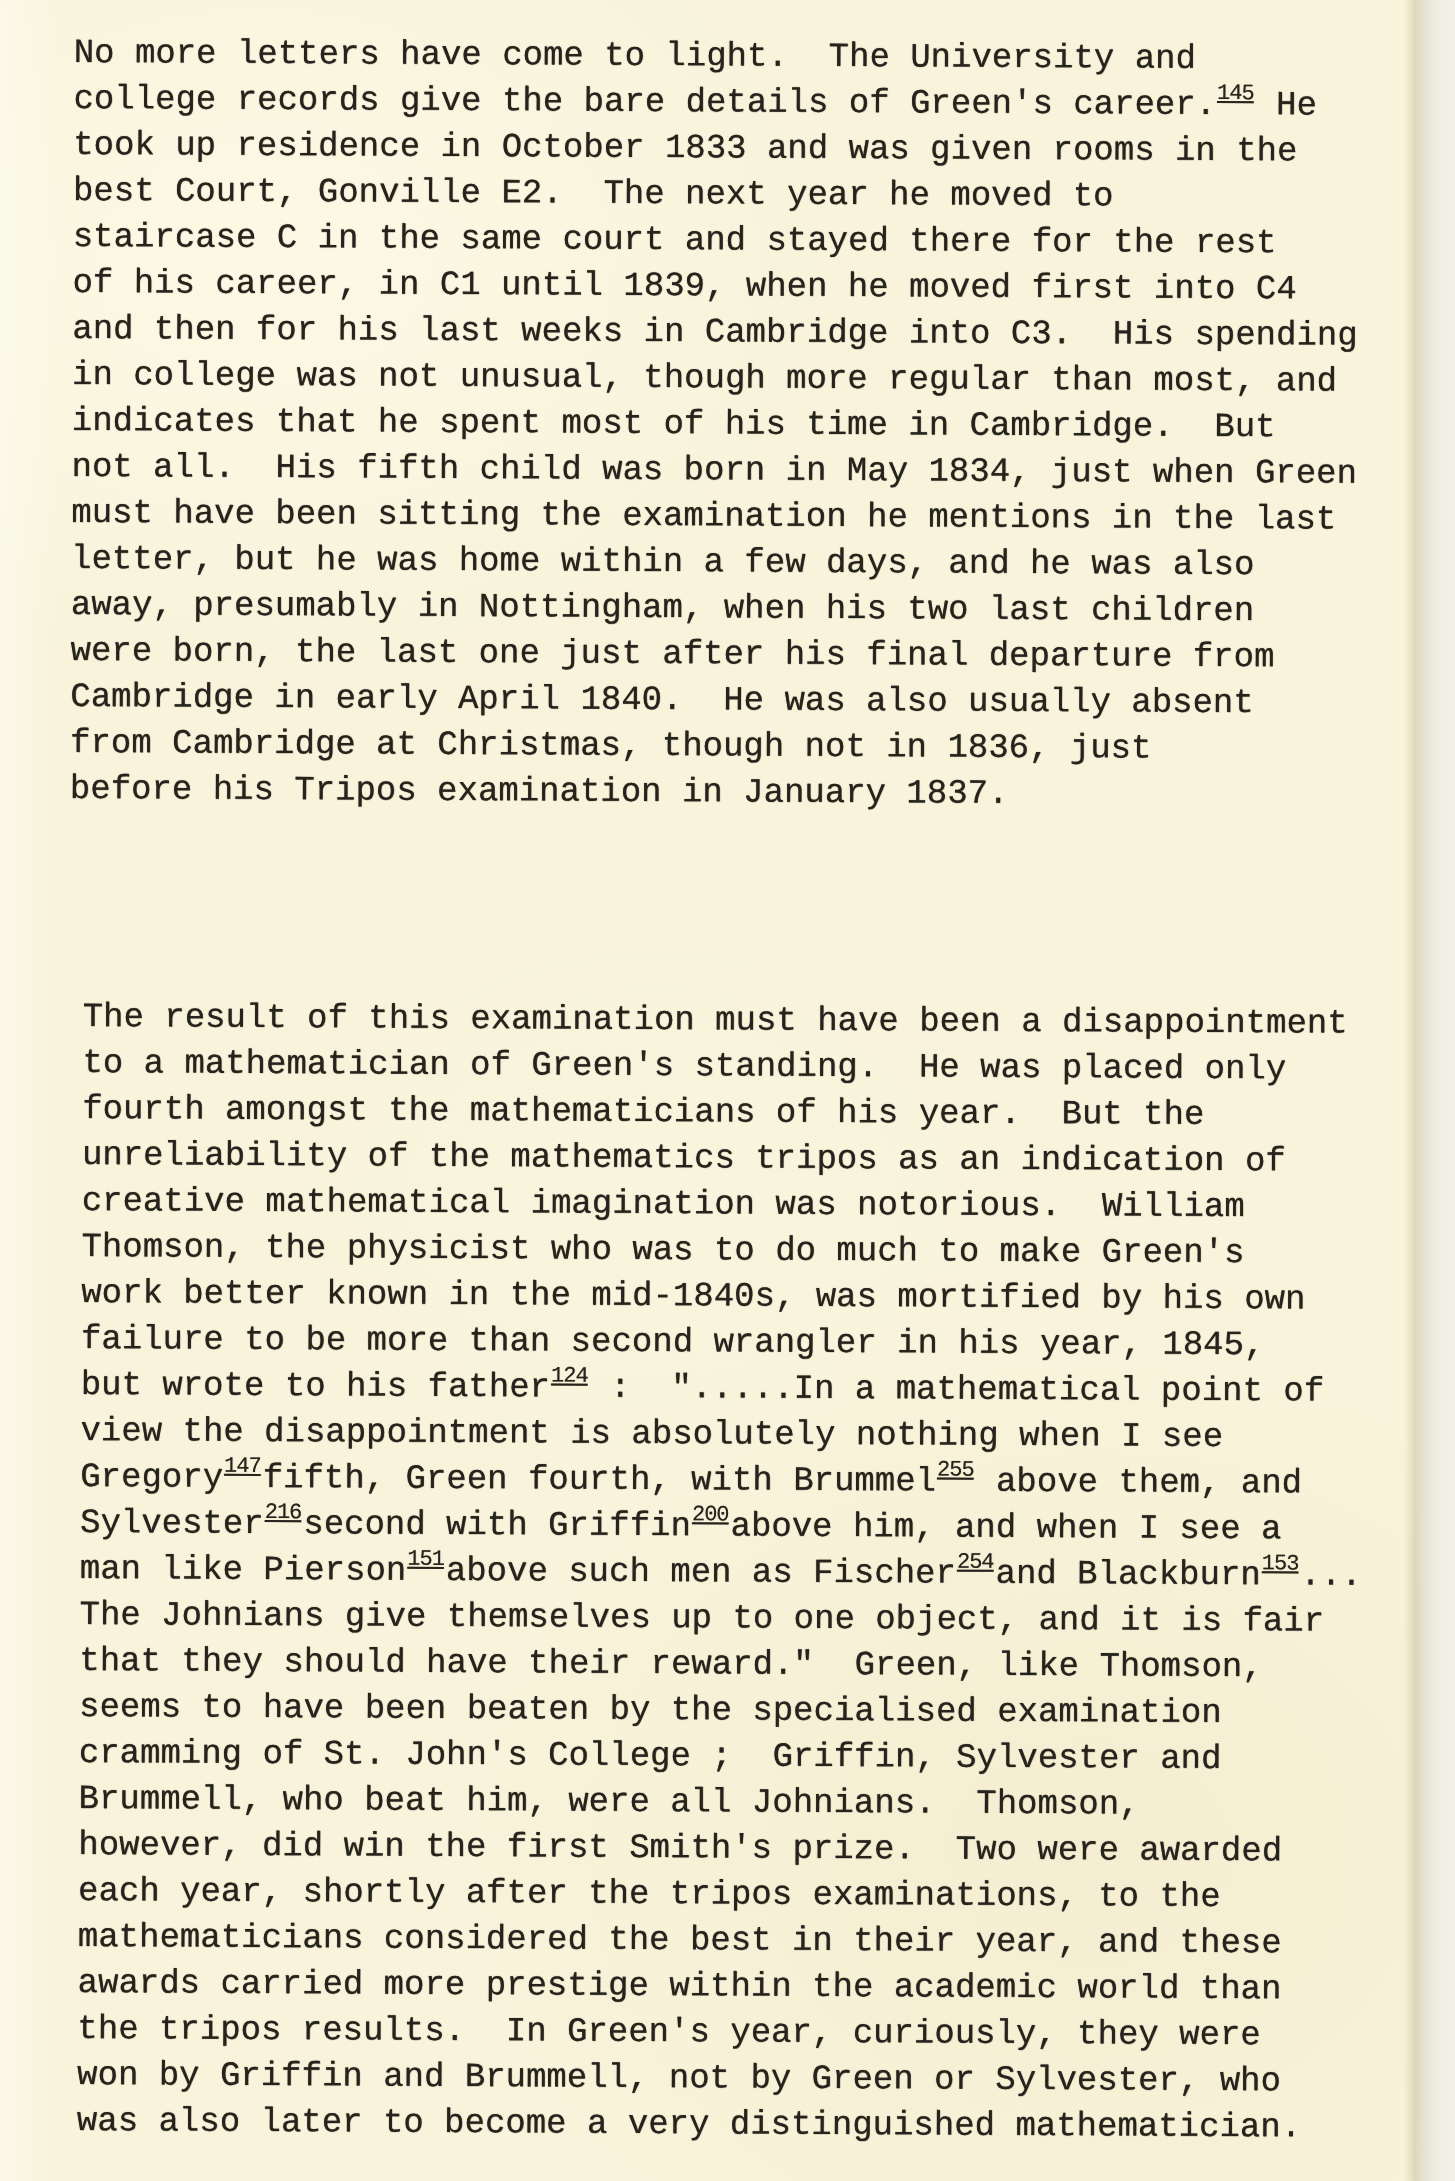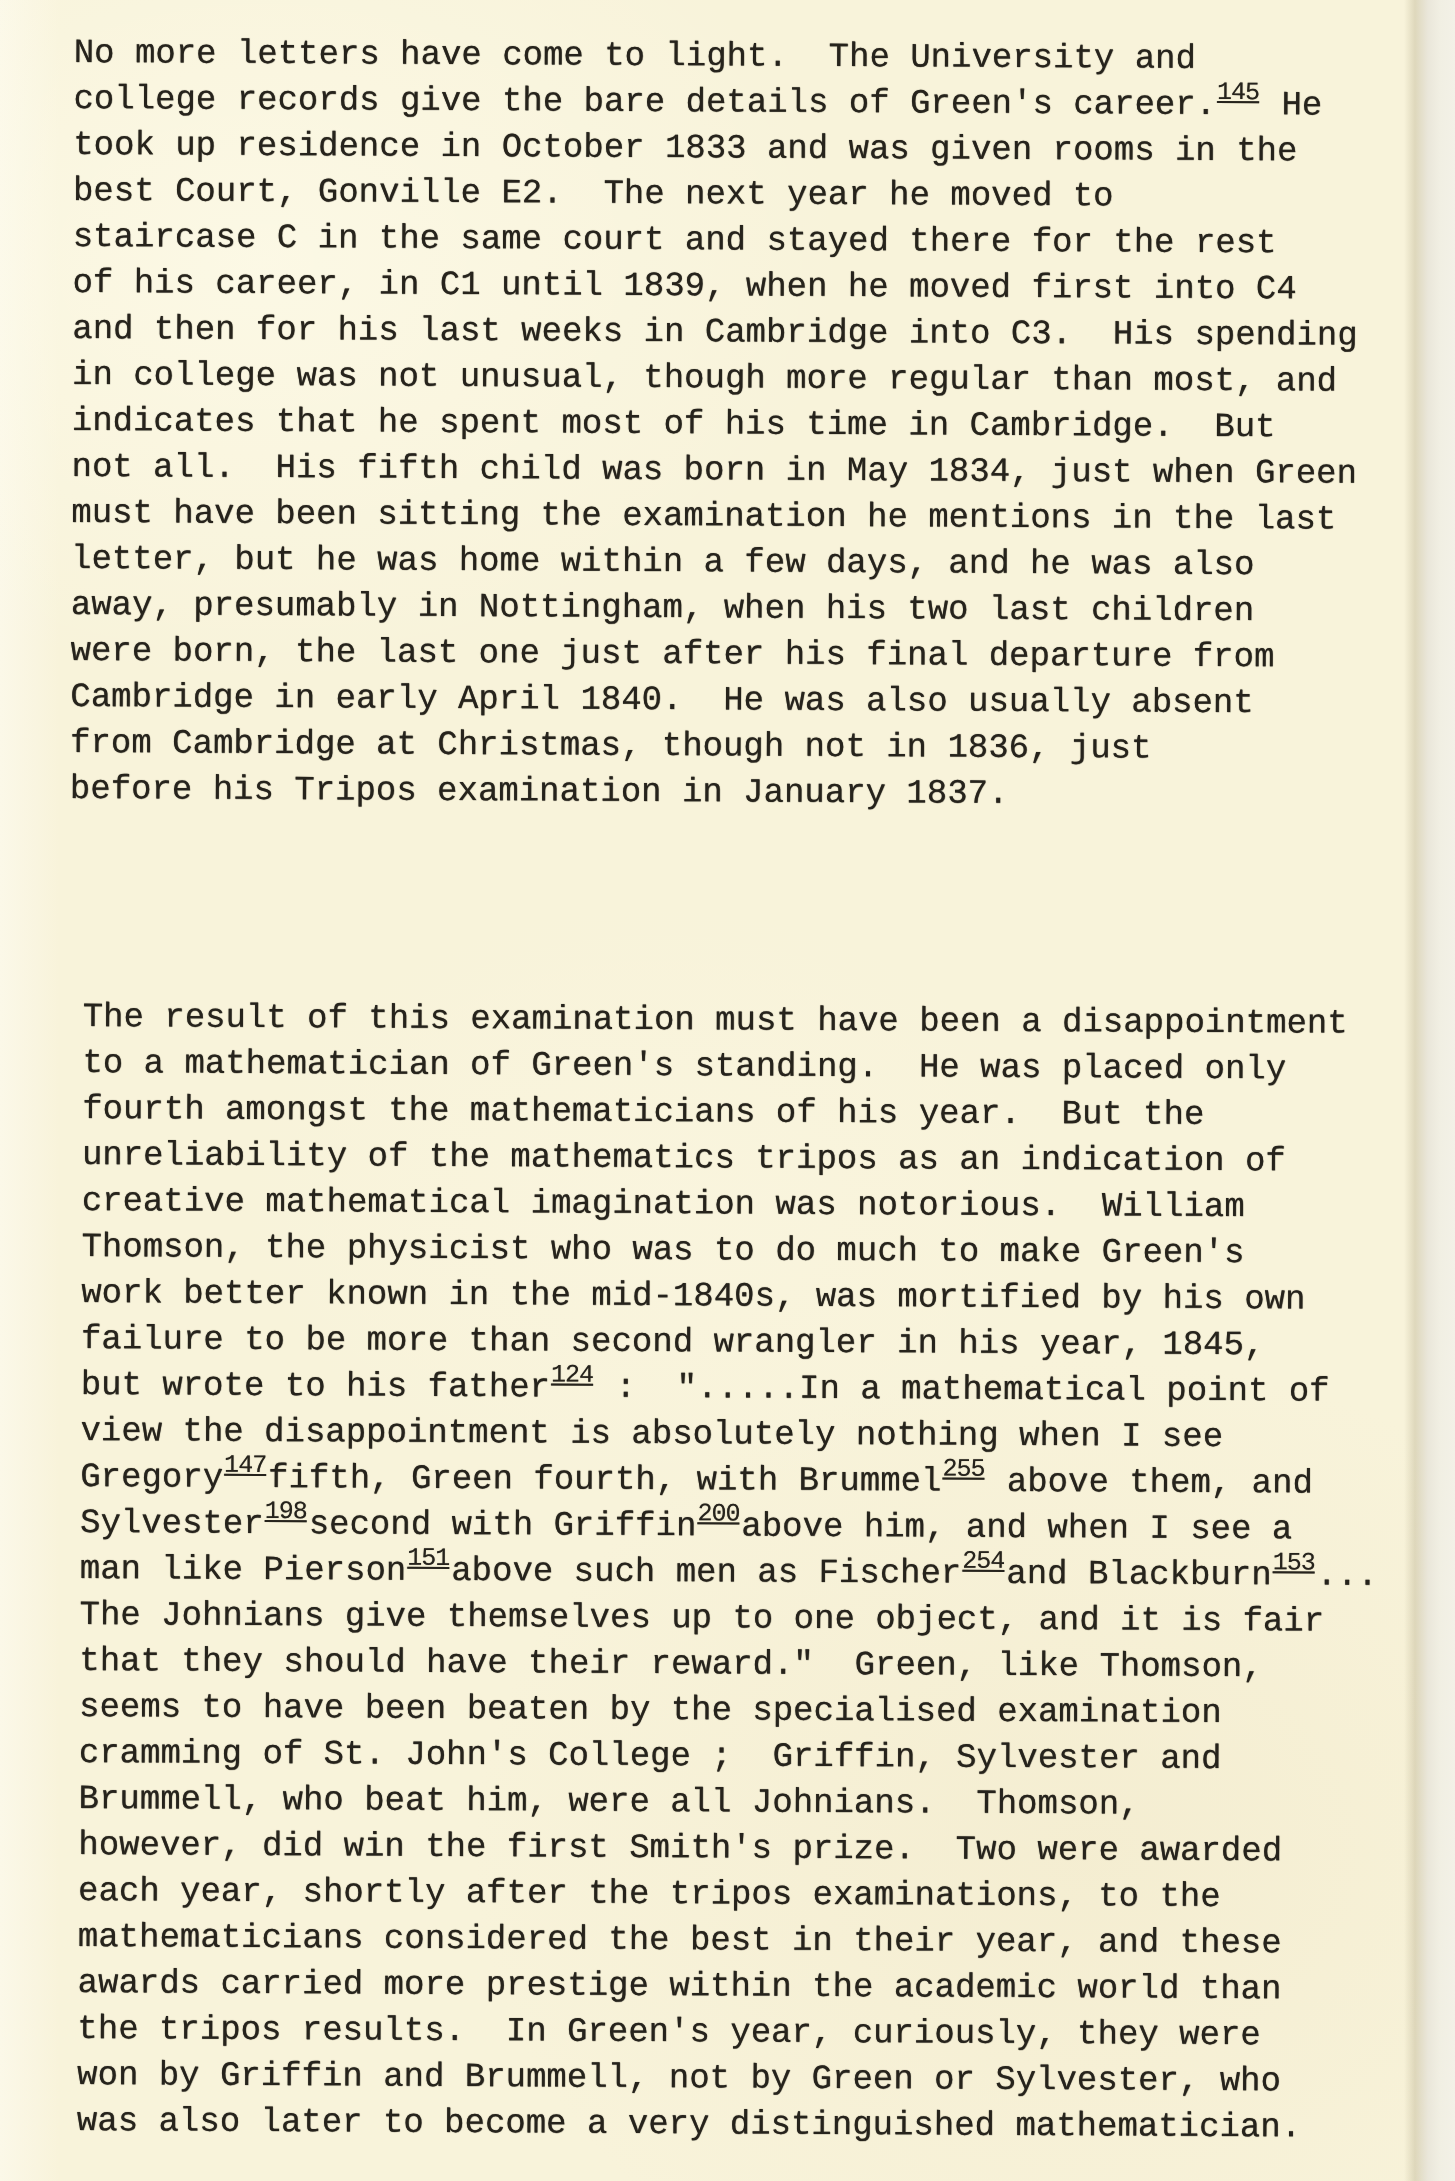--- a/index.html
+++ b/index.html
@@ -47,21 +47,21 @@
   .paragraph.p2 { margin-top: 182px; margin-left: 88px; }
   .line {
     font-size: 34px;
     line-height: 46px;
     white-space: pre;
     letter-spacing: 0px;
     text-shadow: 0 0 1px rgba(38,35,28,0.65), 0.4px 0.4px 0 rgba(38,35,28,0.28);
   }
   .sup {
     display: inline-block;
-    font-size: 25px;
+    font-size: 22px;
     line-height: 0;
     position: relative;
     top: -15px;
     letter-spacing: -1px;
     padding: 0 2px 0 1px;
     text-shadow: 0 0 0.8px rgba(38,35,28,0.6);
     text-decoration: underline;
   }
 </style>
 </head>
@@ -93,21 +93,21 @@
         <div class="line">to a mathematician of Green's standing.  He was placed only</div>
         <div class="line">fourth amongst the mathematicians of his year.  But the</div>
         <div class="line">unreliability of the mathematics tripos as an indication of</div>
         <div class="line">creative mathematical imagination was notorious.  William</div>
         <div class="line">Thomson, the physicist who was to do much to make Green's</div>
         <div class="line">work better known in the mid-1840s, was mortified by his own</div>
         <div class="line">failure to be more than second wrangler in his year, 1845,</div>
         <div class="line">but wrote to his father<span class="sup">124</span> :  ".....In a mathematical point of</div>
         <div class="line">view the disappointment is absolutely nothing when I see</div>
         <div class="line">Gregory<span class="sup">147</span>fifth, Green fourth, with Brummel<span class="sup">255</span> above them, and</div>
-        <div class="line">Sylvester<span class="sup">198</span>second with Griffin<span class="sup">200</span>above him, and when I see a</div>
+        <div class="line">Sylvester<span class="sup">216</span>second with Griffin<span class="sup">200</span>above him, and when I see a</div>
         <div class="line">man like Pierson<span class="sup">151</span>above such men as Fischer<span class="sup">254</span>and Blackburn<span class="sup">153</span>...</div>
         <div class="line">The Johnians give themselves up to one object, and it is fair</div>
         <div class="line">that they should have their reward."  Green, like Thomson,</div>
         <div class="line">seems to have been beaten by the specialised examination</div>
         <div class="line">cramming of St. John's College ;  Griffin, Sylvester and</div>
         <div class="line">Brummell, who beat him, were all Johnians.  Thomson,</div>
         <div class="line">however, did win the first Smith's prize.  Two were awarded</div>
         <div class="line">each year, shortly after the tripos examinations, to the</div>
         <div class="line">mathematicians considered the best in their year, and these</div>
         <div class="line">awards carried more prestige within the academic world than</div>

